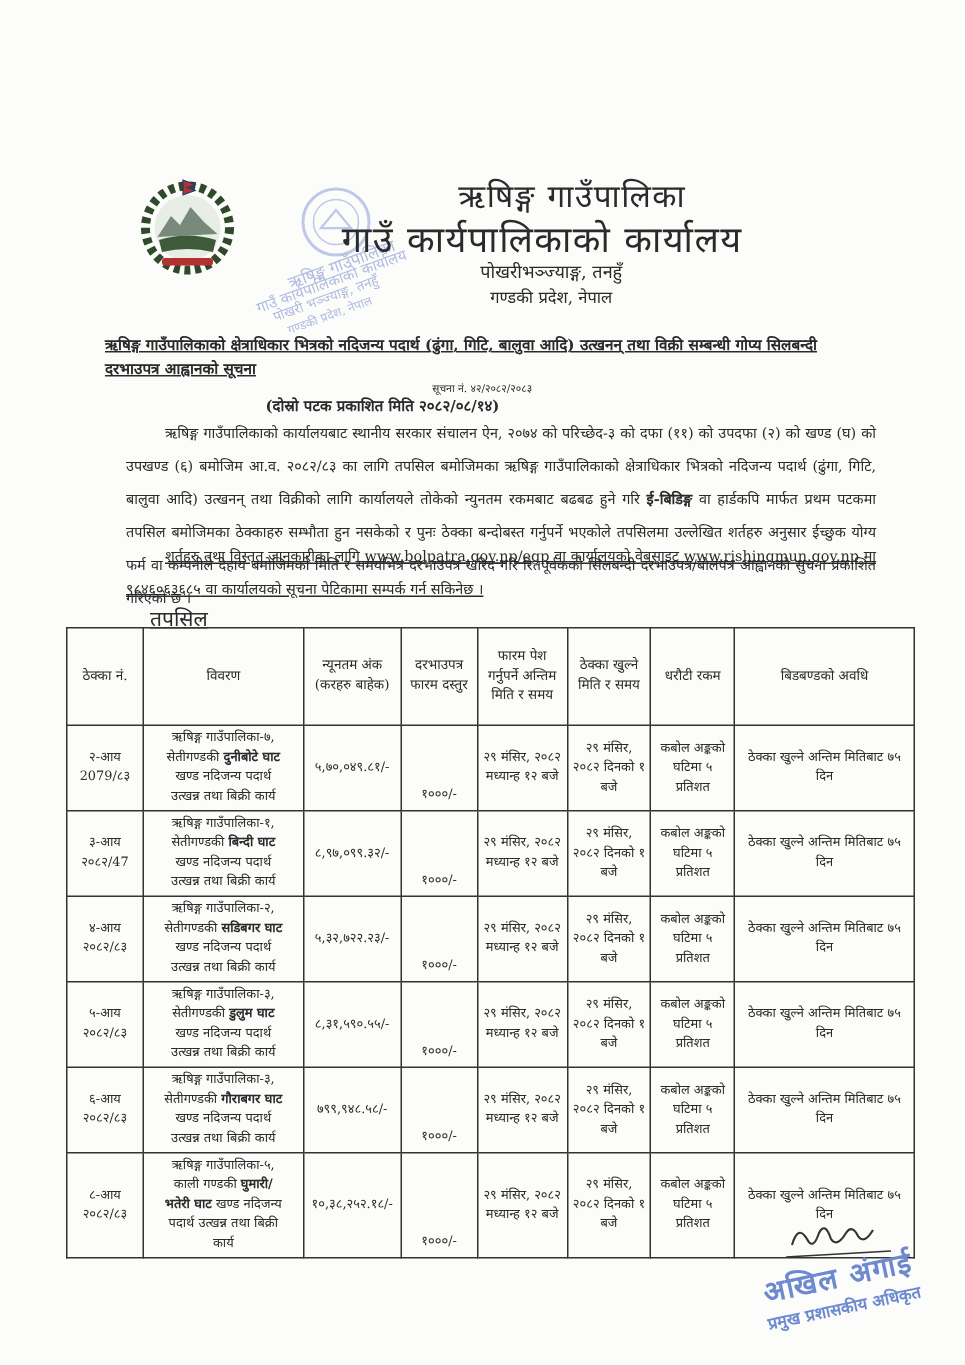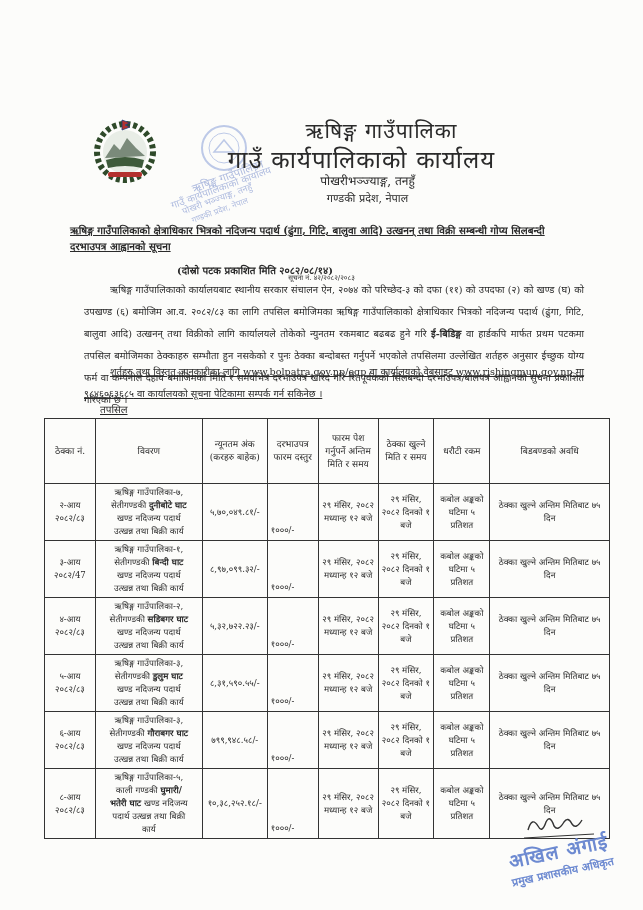--- a/index.html
+++ b/index.html
@@ -11,32 +11,32 @@
   .emblem { position: absolute; left: 92px; top: 116px; width: 66px; height: 68px; }
   .office-stamp { position: absolute; left: 168px; top: 122px; width: 120px; height: 96px; opacity: 0.55; }
   .stamp-text { position: absolute; color: #6f86c9; font-size: 9px; transform: rotate(-20deg); white-space: nowrap; }
   .hdr { position: absolute; left: 0; width: 643px; text-align: center; }
   .h-title1 { top: 116px; left: 60px; font-size: 21px; letter-spacing: 1px; }
   .h-title2 { top: 142px; left: 40px; font-size: 24px; letter-spacing: 1px; }
   .h-addr1 { top: 172px; left: 46px; font-size: 12px; }
   .h-addr2 { top: 190px; left: 46px; font-size: 11px; }
   .subject { position: absolute; left: 70px; width: 510px; top: 222px; font-size: 10.2px; line-height: 16px; font-weight: bold; }
   .subject span { text-decoration: underline; }
-  .notice-no { position: absolute; left: 0; width: 643px; top: 254px; text-align: center; font-size: 7px; margin-top: 19px; }
+  .notice-no { position: absolute; left: 0; width: 643px; top: 254px; text-align: center; font-size: 7px; }
   .pub-date { position: absolute; left: 0; width: 510px; top: 263px; text-align: center; font-size: 10px; font-weight: bold; }
   .para { position: absolute; left: 84px; width: 500px; font-size: 9.6px; line-height: 22px; text-align: justify; }
   .para1 { top: 279px; text-indent: 26px; }
   .para2 { top: 361px; text-indent: 26px; text-decoration: underline; }
   .para a { color: #2a2a2a; }
-  .tapsil { position: absolute; left: 100px; top: 402px; font-size: 10px; text-decoration: underline; }
+  .tapsil { position: absolute; left: 100px; top: 402px; font-size: 14px; text-decoration: underline; }
   table.tbl { position: absolute; left: 44px; top: 418px; width: 566px; border-collapse: collapse; font-size: 8.6px; line-height: 13px; }
   .tbl td, .tbl th { border: 1.2px solid #333; text-align: center; vertical-align: middle; padding: 2px 3px; font-weight: normal; }
   .tbl th { height: 60px; font-size: 9px; }
   .tbl td { height: 50px; }
-  .tbl td.fee { vertical-align: bottom; text-align: left; padding-bottom: 3px; }
+  .tbl td.fee { vertical-align: bottom; text-align: center; padding-bottom: 3px; }
   .tbl td.desc { padding: 2px 12px; }
   .ghat { font-weight: bold; }
   .sig { position: absolute; left: 520px; top: 812px; width: 80px; height: 30px; }
   .sig-stamp { position: absolute; left: 508px; top: 838px; color: #6d8ad1; transform: rotate(-12deg); text-align: center; }
   .sig-name { font-size: 19px; font-weight: bold; letter-spacing: 1px; }
   .sig-title { font-size: 11px; font-weight: bold; }
 </style>
 </head>
 <body>
 
@@ -99,21 +99,21 @@
         <th>न्यूनतम अंक (करहरु बाहेक)</th>
         <th>दरभाउपत्र फारम दस्तुर</th>
         <th>फारम पेश गर्नुपर्ने अन्तिम मिति र समय</th>
         <th>ठेक्का खुल्ने मिति र समय</th>
         <th>धरौटी रकम</th>
         <th>बिडबण्डको अवधि</th>
       </tr>
     </thead>
     <tbody id="tbody">
         <tr>
-          <td>२-आय २०८२/८३</td>
+          <td>२-आय 2079/८३</td>
           <td class="desc"><span>ऋषिङ्ग गाउँपालिका-७, सेतीगण्डकी </span><span class="ghat">दुनीबोटे घाट</span><span> खण्ड नदिजन्य पदार्थ उत्खन्न तथा बिक्री कार्य</span></td>
           <td>५,७०,०४९.८१/-</td>
           <td class="fee">१०००/-</td>
           <td>२९ मंसिर, २०८२ मध्यान्ह १२ बजे</td>
           <td>२९ मंसिर, २०८२ दिनको १ बजे</td>
           <td>कबोल अङ्कको घटिमा ५ प्रतिशत</td>
           <td>ठेक्का खुल्ने अन्तिम मितिबाट ७५ दिन</td>
         </tr>
         <tr>
           <td>३-आय २०८२/47</td>

